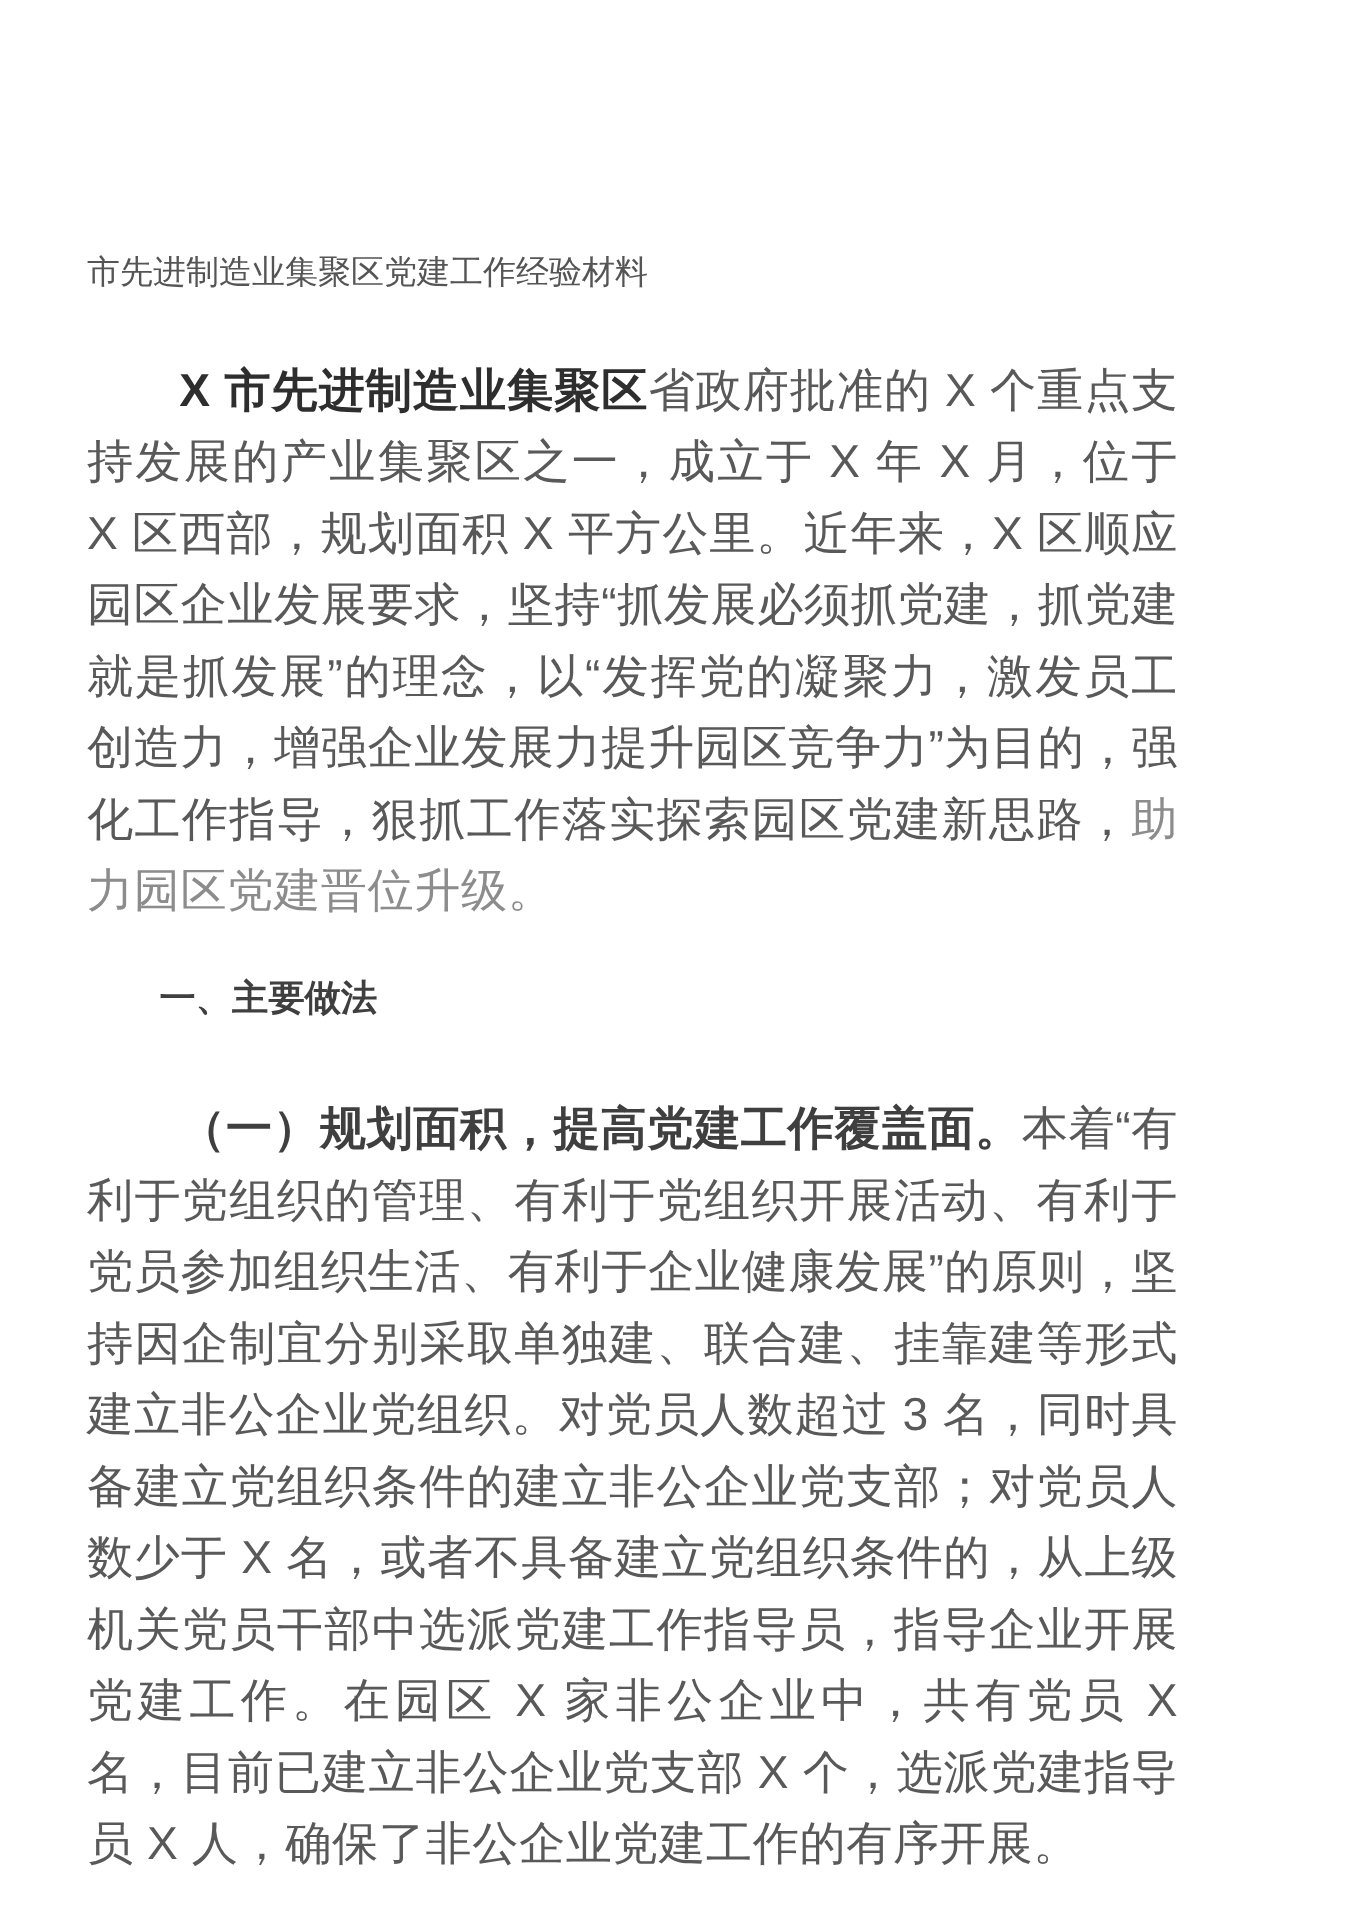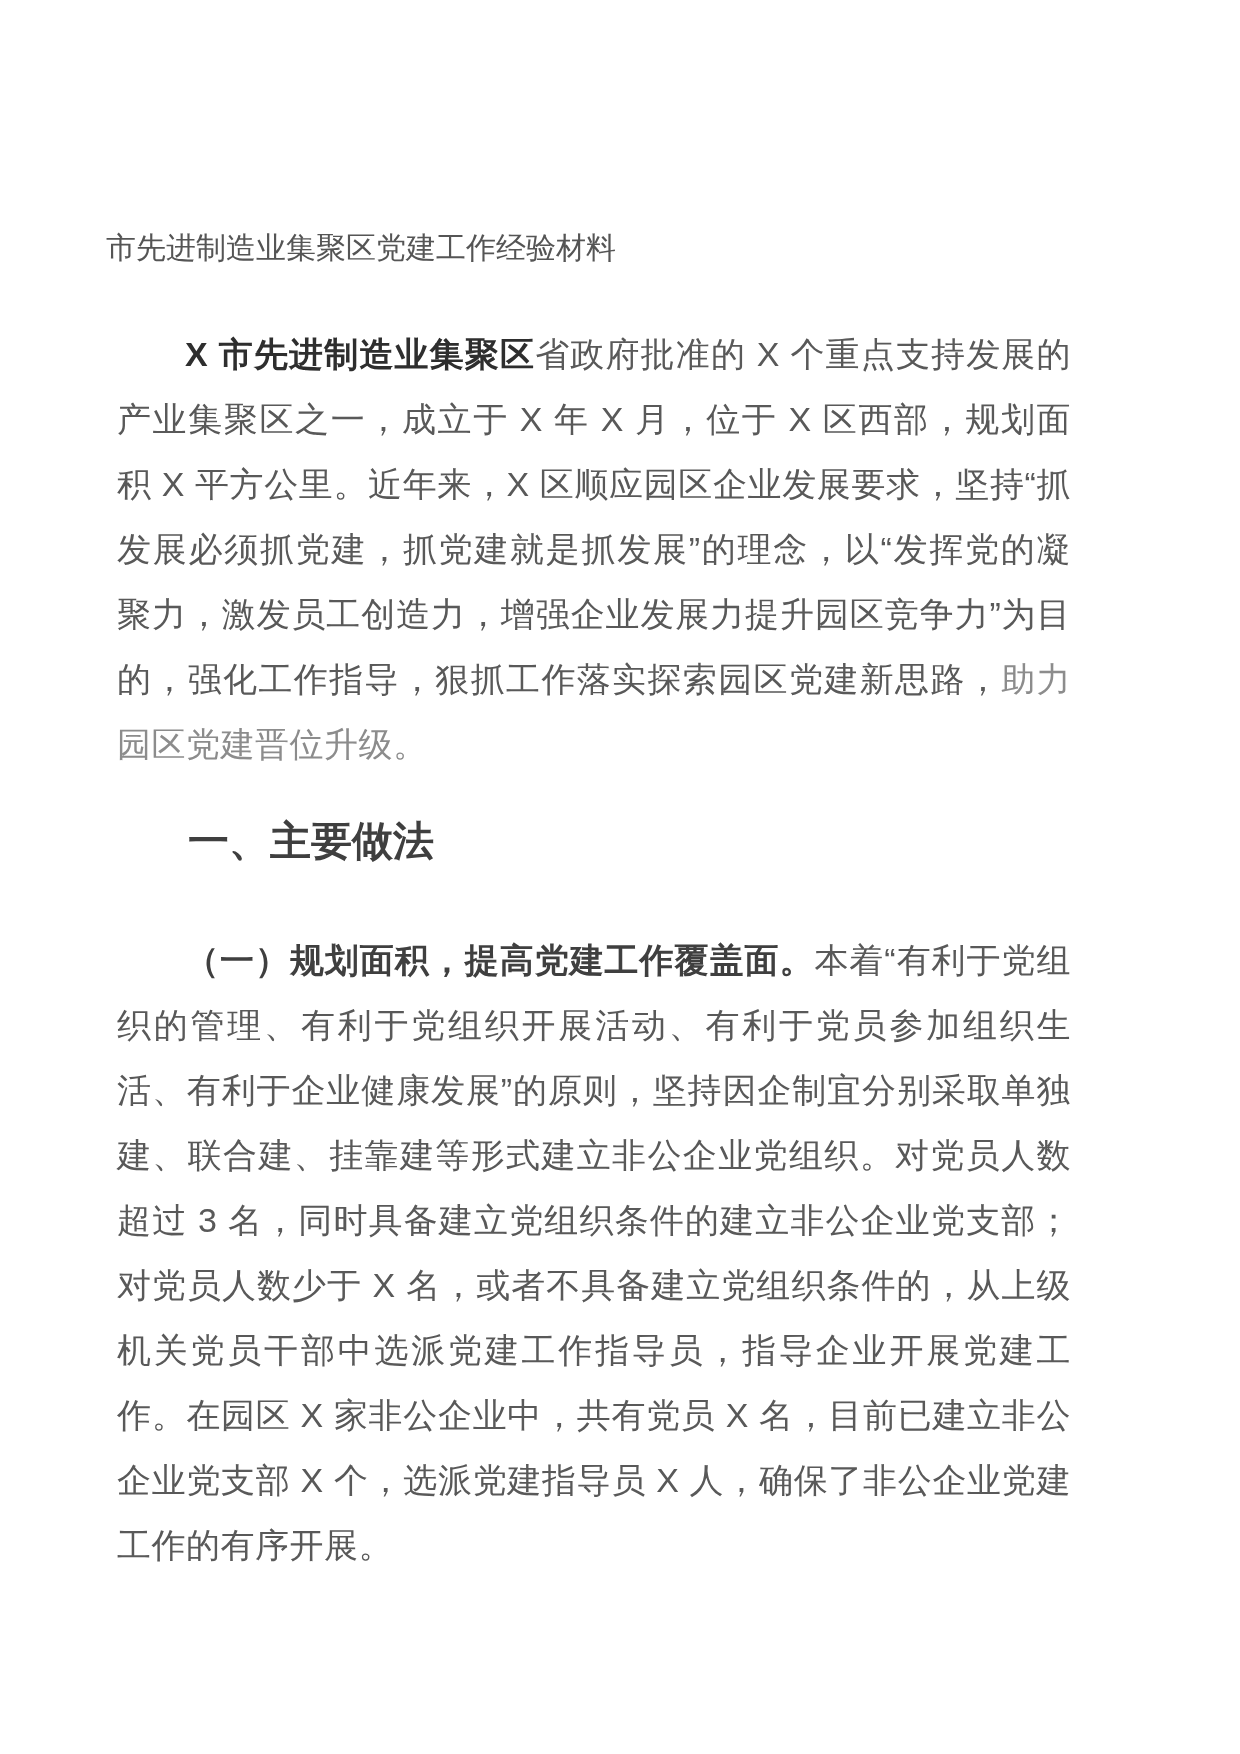--- a/index.html
+++ b/index.html
@@ -10,54 +10,54 @@
   body {
     width: 1240px;
     height: 1754px;
     overflow: hidden;
     font-family: "Liberation Sans", sans-serif;
   }
   .doc {
     box-sizing: border-box;
     width: 1240px;
     height: 1576px;
-    padding: 228px 169px 0 106px;
+    padding: 228px 169px 0 79px;
     background: #ffffff;
   }
   .doc-title {
     font-size: 30px;
     line-height: 40px;
     font-weight: 400;
     color: #555555;
     text-align: left;
   }
   p.body-para {
-    margin: 54px 0 0 11px;
-    font-size: 34px;
+    margin: 54px 0 0 0;
+    font-size: 42px;
     line-height: 65px;
     color: #595959;
     text-align: justify;
     text-justify: inter-ideograph;
     text-indent: 2em;
     letter-spacing: 0.5px;
   }
   .run-lead-black {
     font-weight: 700;
     color: #2e2e2e;
   }
   .run-lead-dark {
     font-weight: 700;
     color: #3f3f3f;
   }
   .run-muted {
     color: #8c8c8c;
   }
   .section-heading {
     margin: 32px 0 32px 0;
-    font-size: 41px;
+    font-size: 33px;
     line-height: 65px;
     font-weight: 700;
     color: #3f3f3f;
     text-indent: 2em;
   }
 </style>
 </head>
 <body>
 
 <div class="doc">

